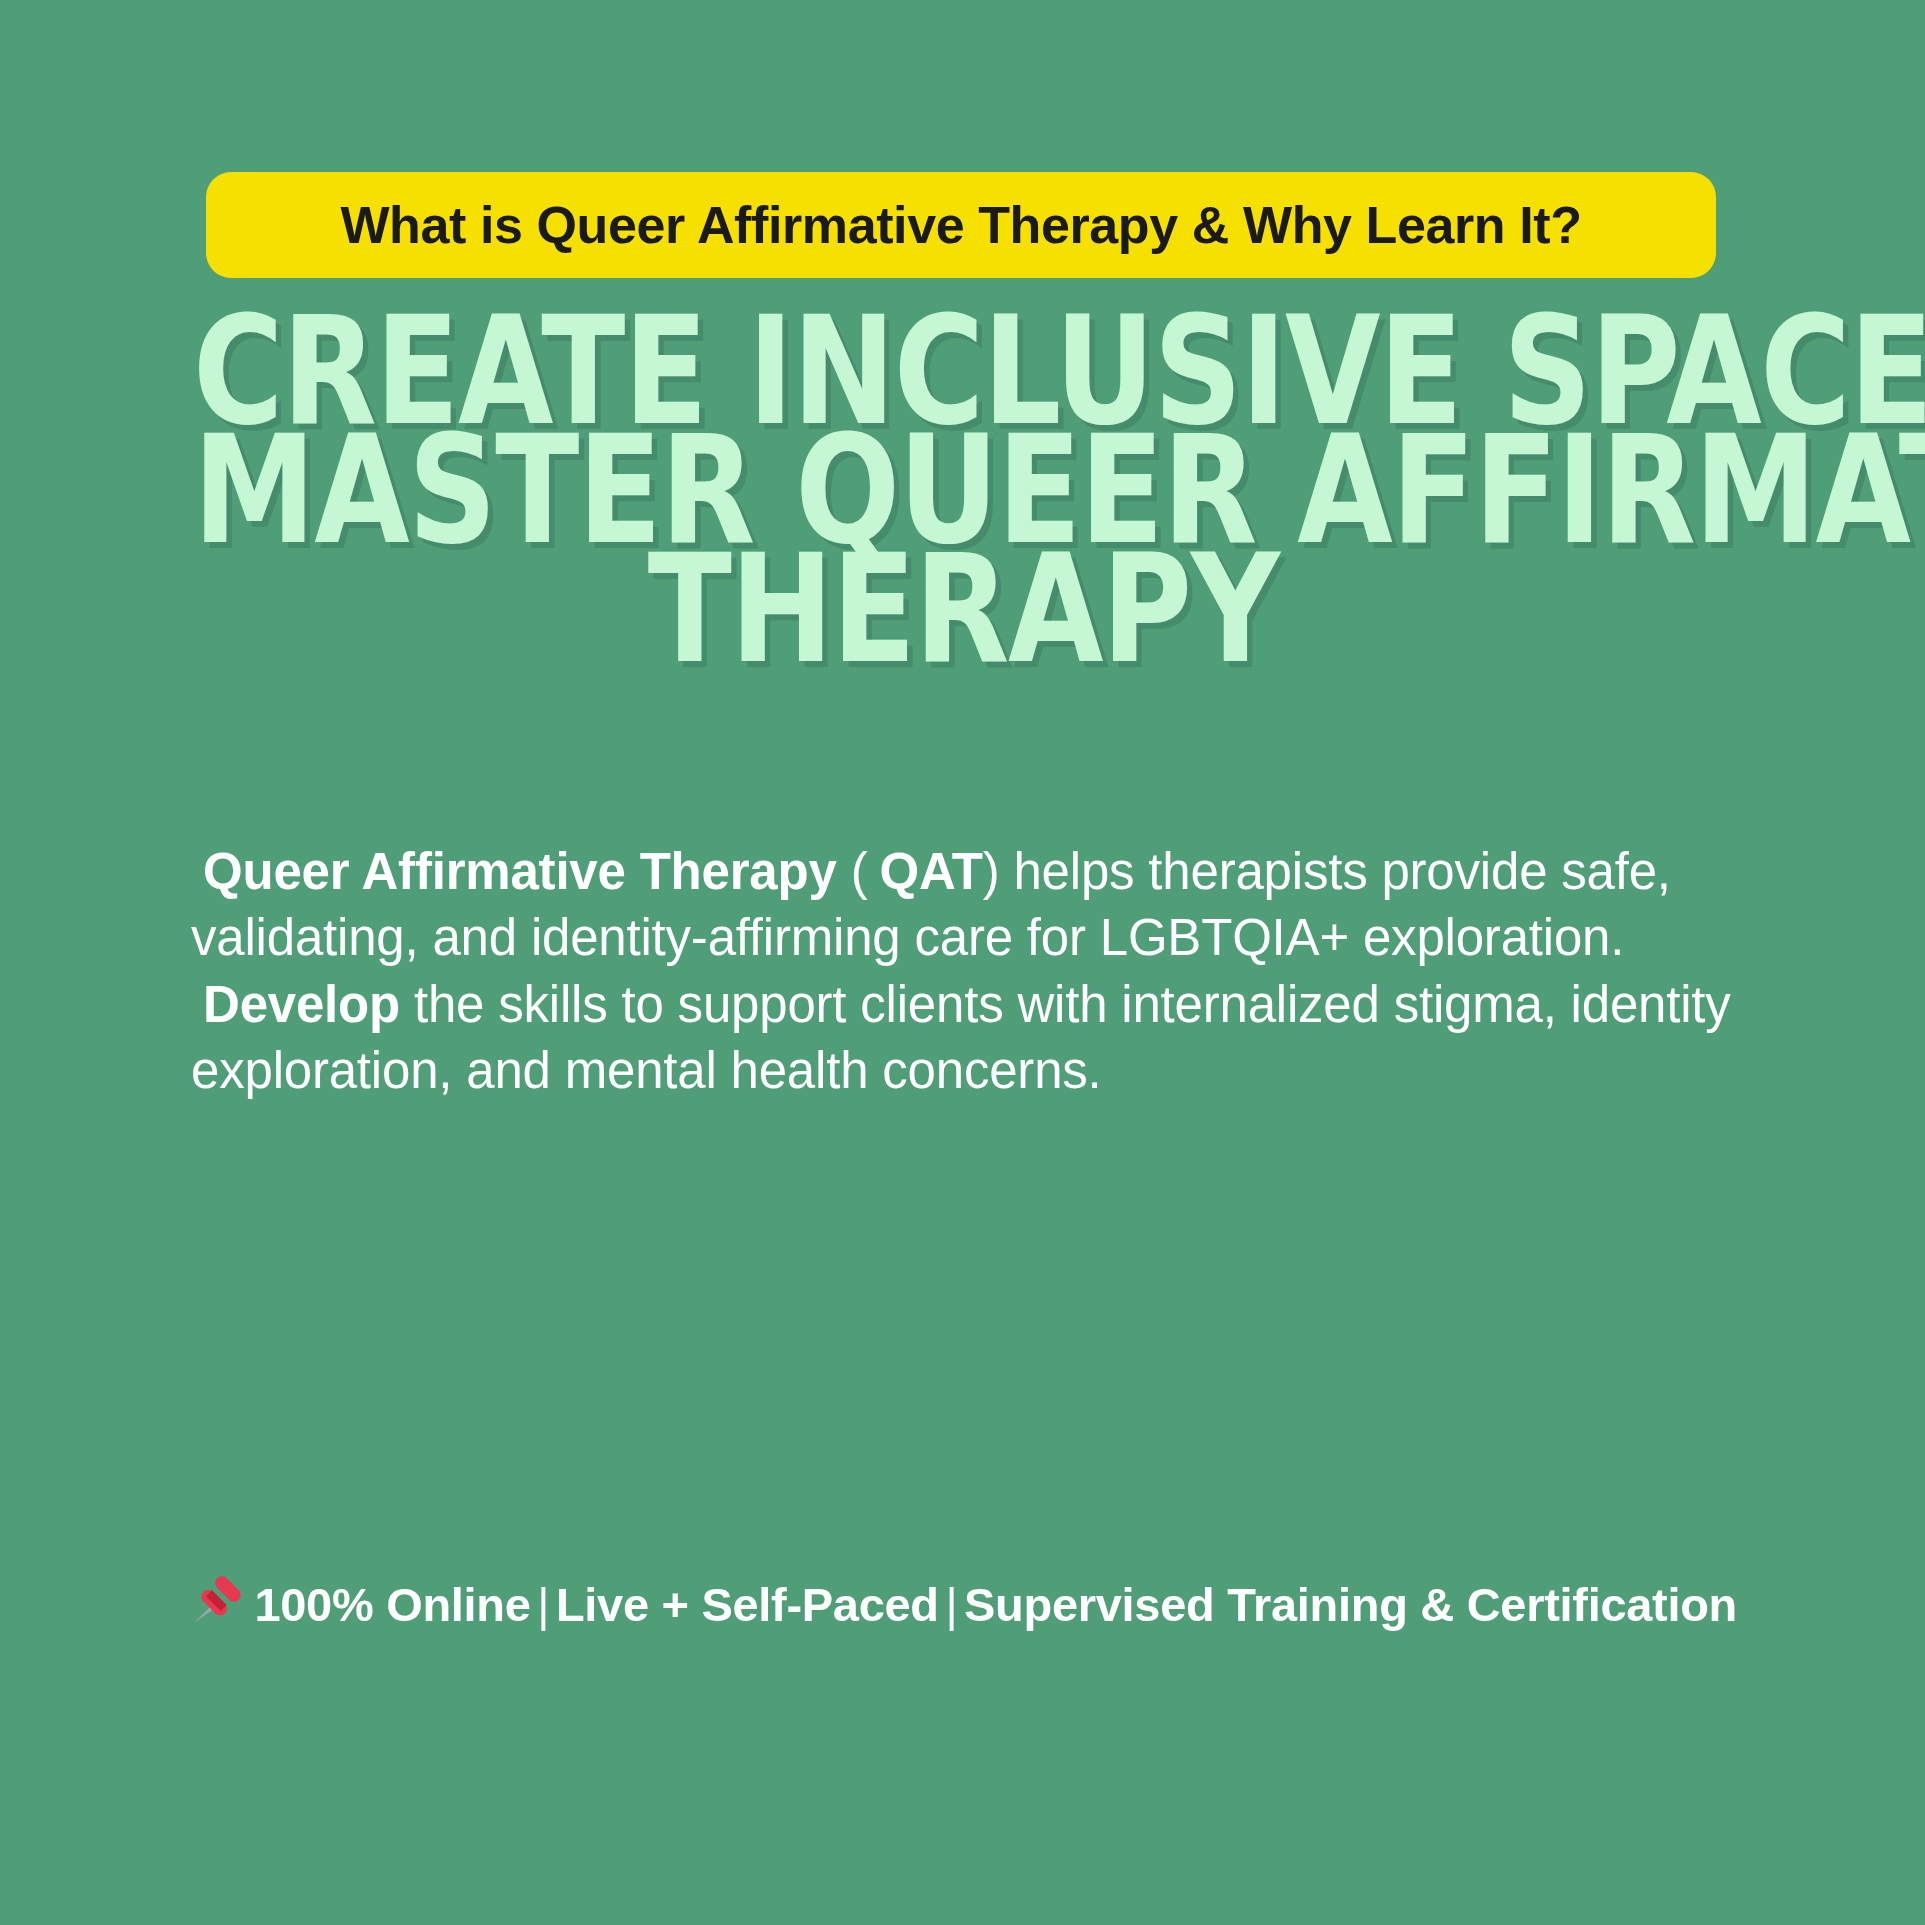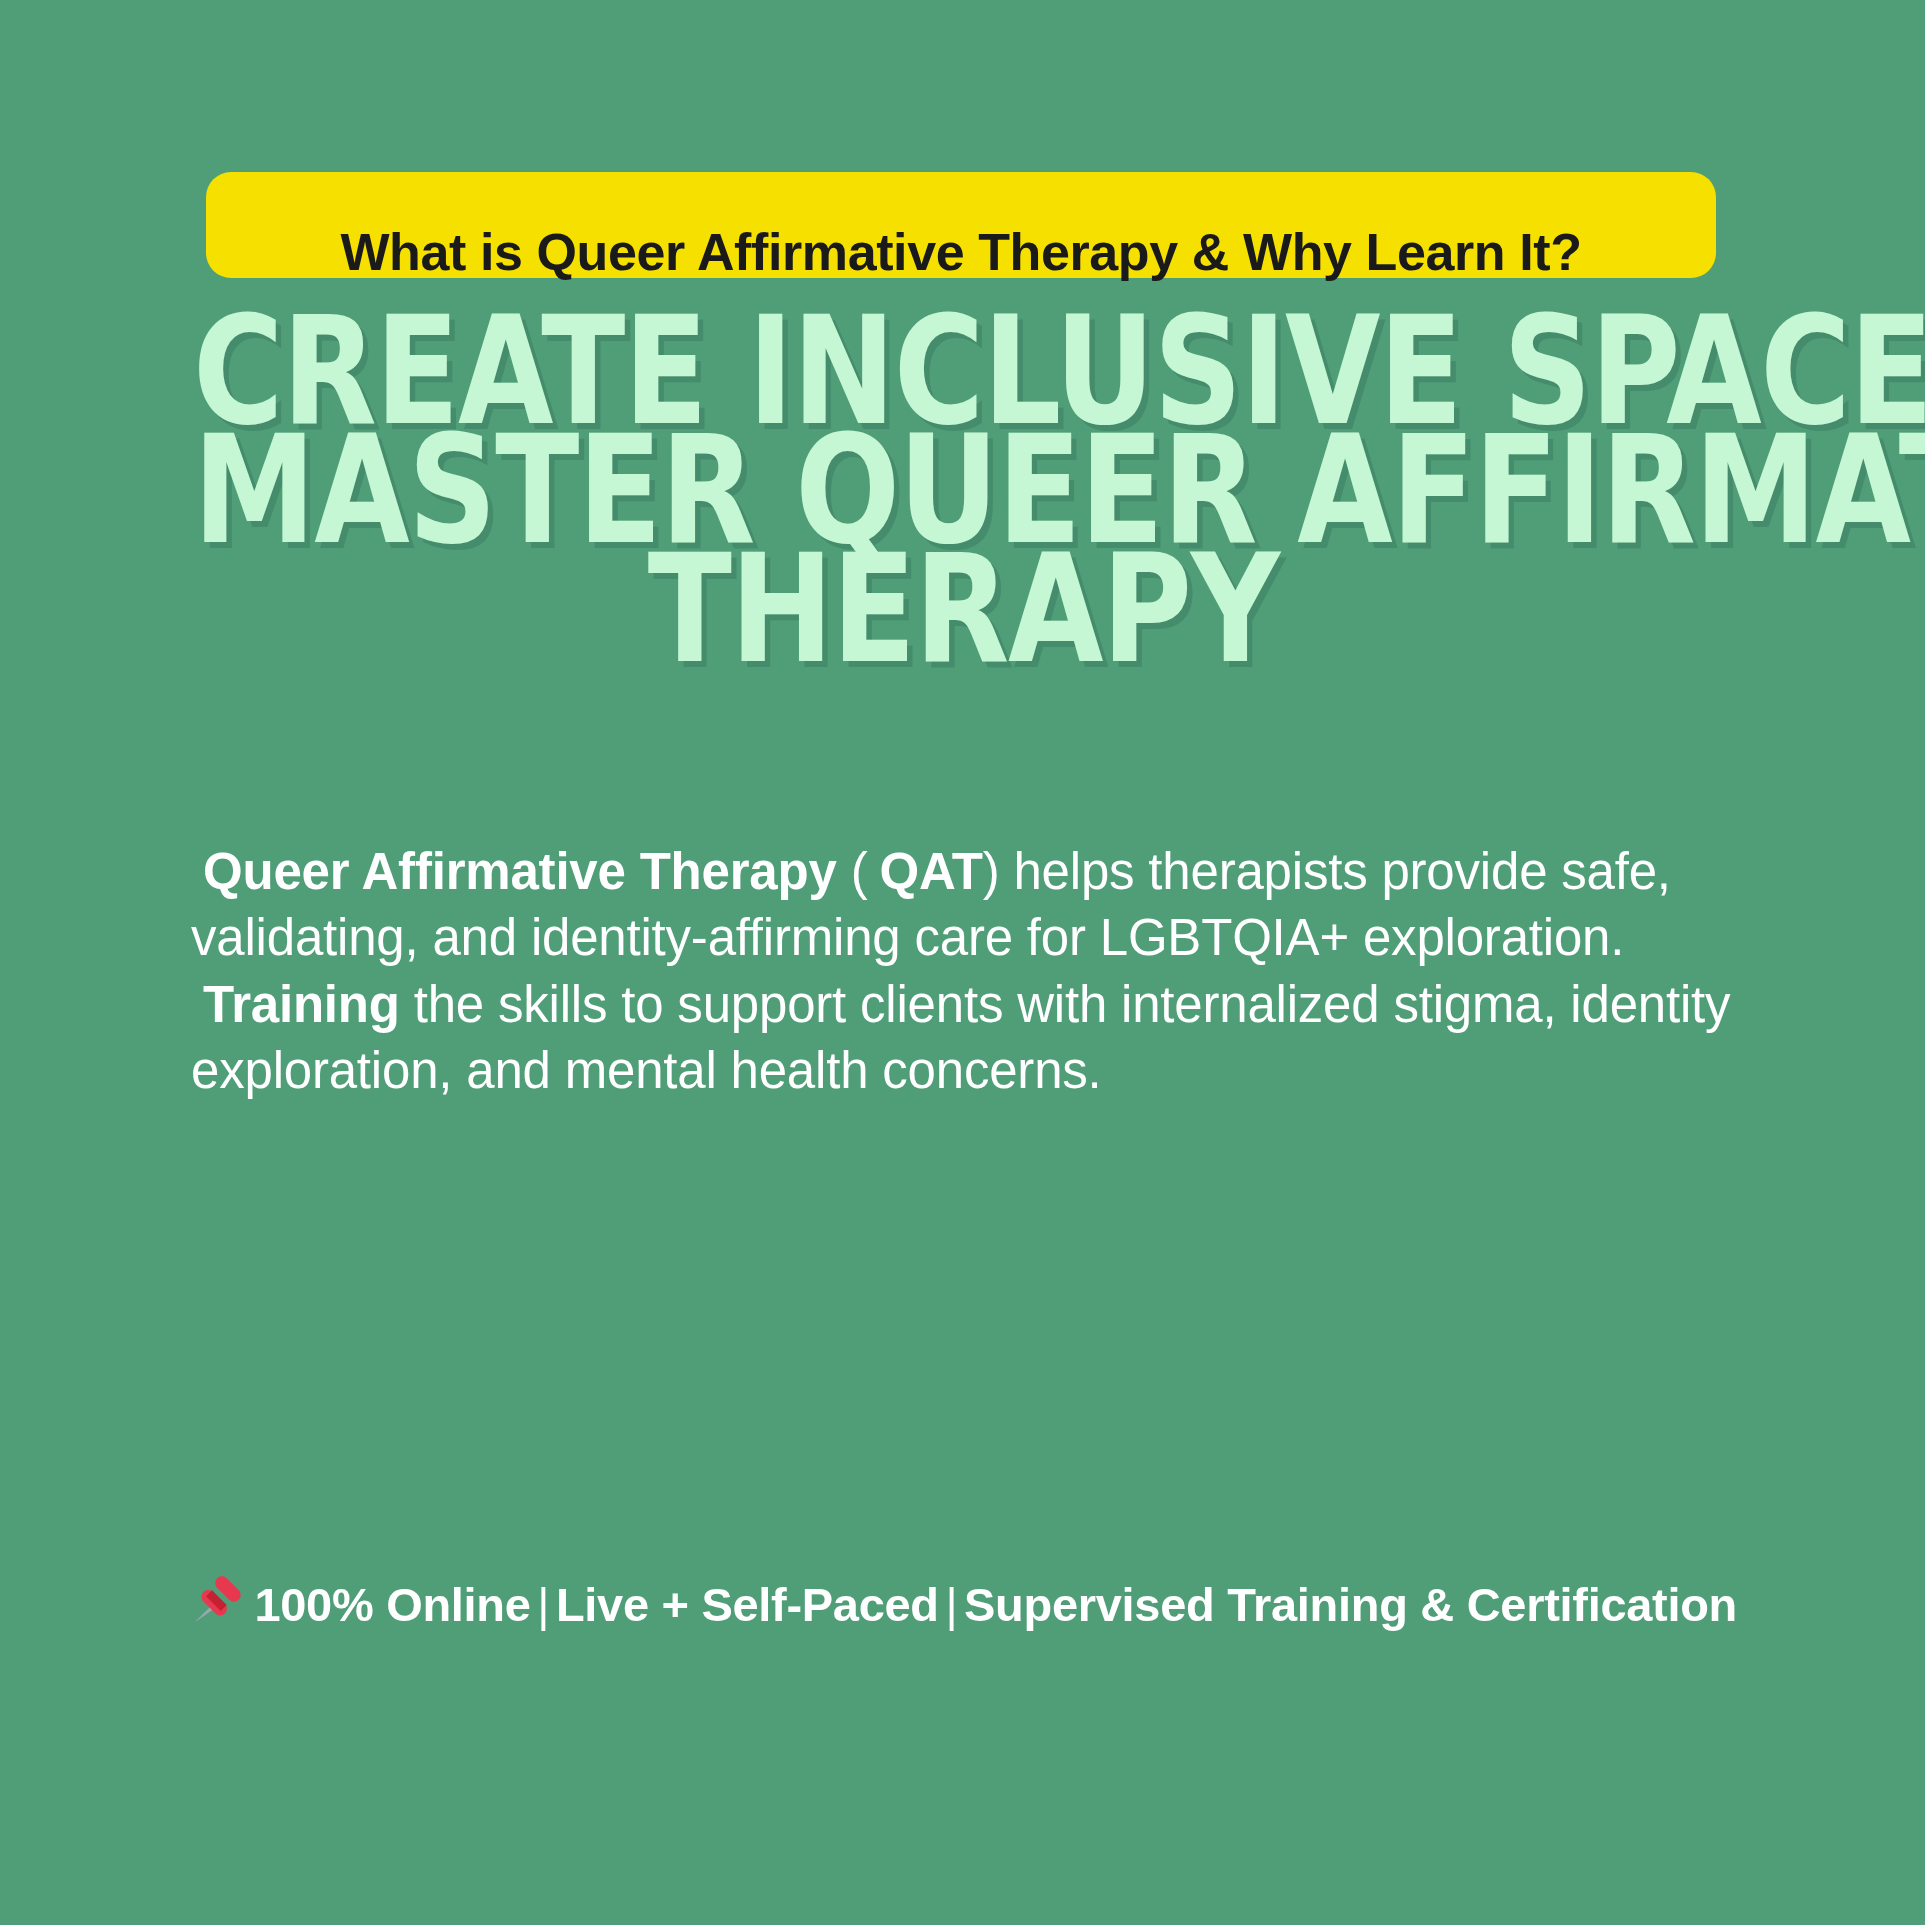--- a/index.html
+++ b/index.html
@@ -29,21 +29,21 @@
     top: 172px;
     width: 1510px;
     height: 106px;
   }
   .pill {
     width: 100%;
     height: 100%;
     background: #f5e000;
     border-radius: 25px;
     display: flex;
-    align-items: flex-end;
+    align-items: center;
     justify-content: center;
     box-sizing: border-box;
     padding: 0 22px;
   }
   .pill-text {
     color: #1a1a1a;
     font-family: "Liberation Sans", sans-serif;
     font-size: 52px;
     font-weight: 700;
     letter-spacing: -0.4px;
@@ -140,21 +140,21 @@
     <span class="hl-line l1">CREATE INCLUSIVE SPACES –</span>
     <span class="hl-line l2">MASTER QUEER AFFIRMATIVE</span>
     <span class="hl-line l3">THERAPY</span>
   </div>
 
   <div class="body-copy">
 
     <p><b>Queer Affirmative Therapy</b><span> (</span><b>QAT</b><span>) helps therapists provide safe, validating, and identity-affirming care for LGBTQIA+ exploration.</span></p>
 
 
-    <p><b>Training</b><span> the skills to support clients with internalized stigma, identity exploration, and mental health concerns.</span></p>
+    <p><b>Develop</b><span> the skills to support clients with internalized stigma, identity exploration, and mental health concerns.</span></p>
 
   </div>
 
   <div class="footer-line"><span class="pin-icon"><svg viewBox="0 0 64 64" width="55" height="55" xmlns="http://www.w3.org/2000/svg">
           <g>
             <path d="M4 60 L26 38 L30 42 Z" fill="#9aa7b0"></path>
             <path d="M30.5 8.5 C33.5 5.5 38.5 5.5 41.5 8.5 L55.5 22.5 C58.5 25.5 58.5 30.5 55.5 33.5 C52.5 36.5 47.5 36.5 44.5 33.5 L30.5 19.5 C27.5 16.5 27.5 11.5 30.5 8.5 Z" fill="#e8384f"></path>
             <path d="M14.5 24.5 C17.5 21.5 22.5 21.5 25.5 24.5 L39.5 38.5 C42.5 41.5 42.5 46.5 39.5 49.5 C36.5 52.5 31.5 52.5 28.5 49.5 L14.5 35.5 C11.5 32.5 11.5 27.5 14.5 24.5 Z" fill="#e8384f"></path>
             <path d="M24.5 22.5 L41.5 39.5 L34.5 46.5 L17.5 29.5 Z" fill="#c62033"></path>
           </g>

